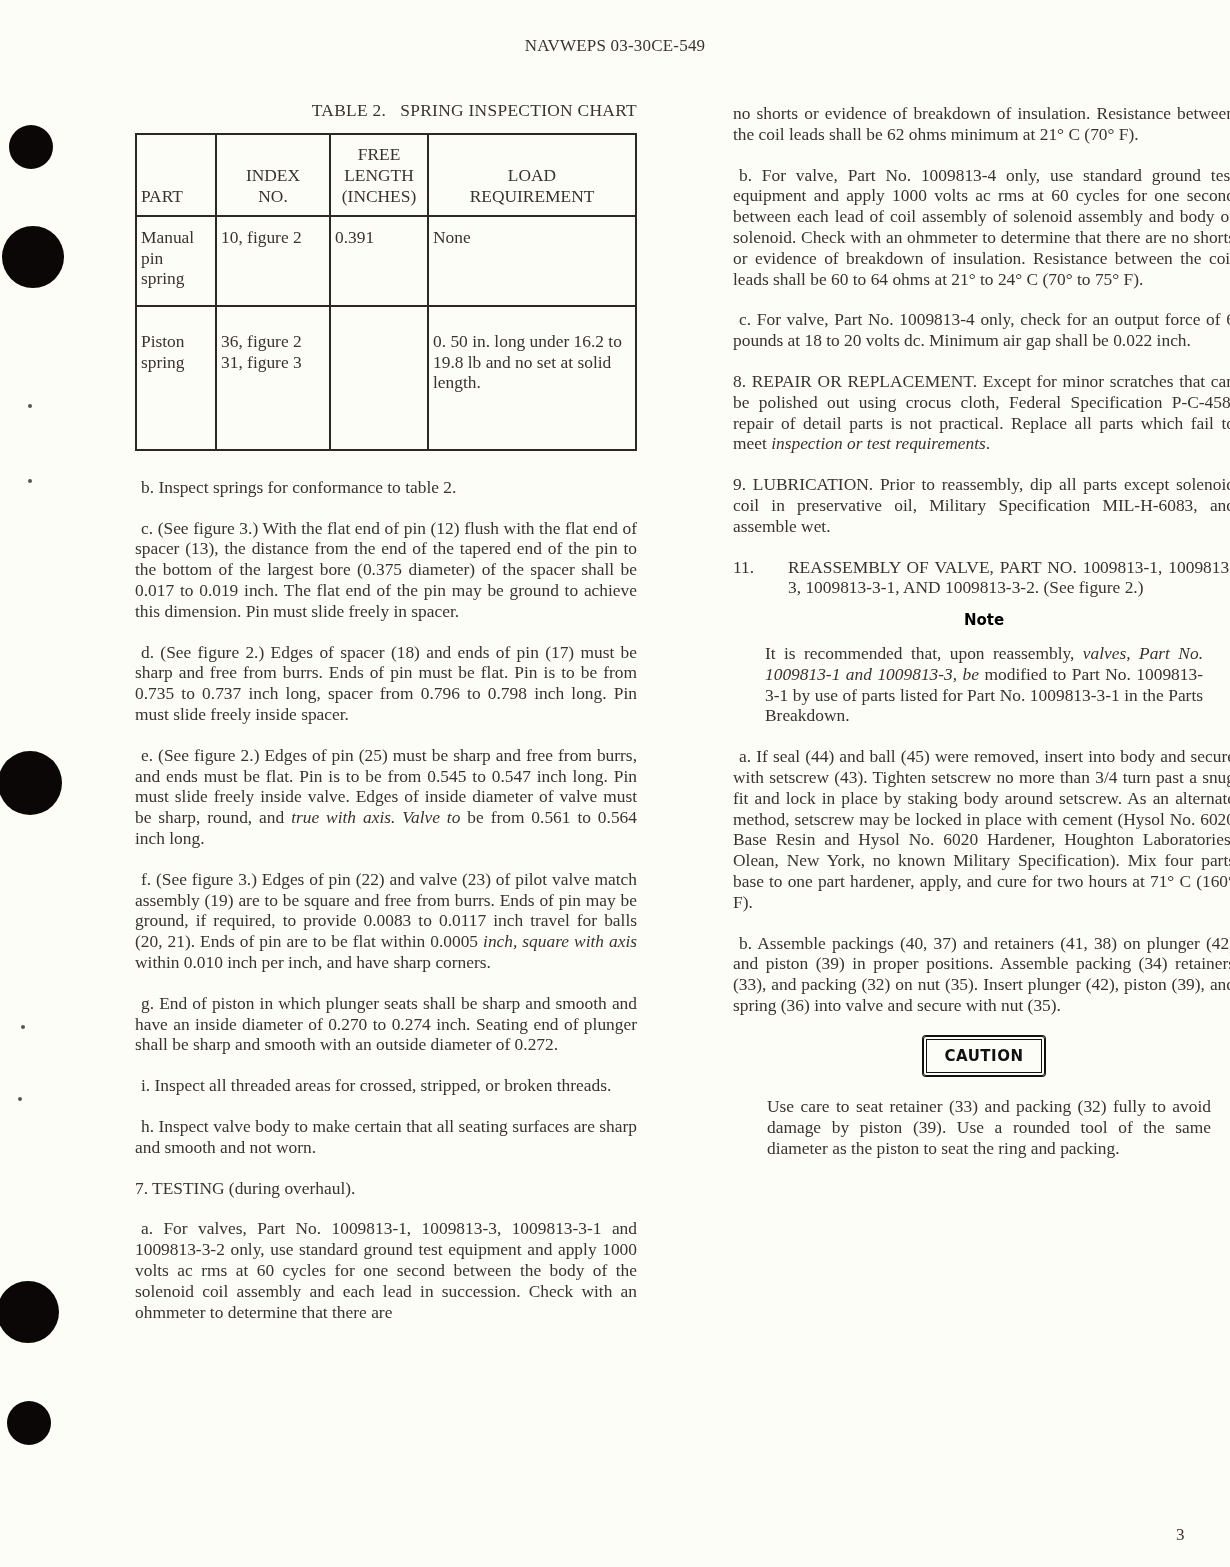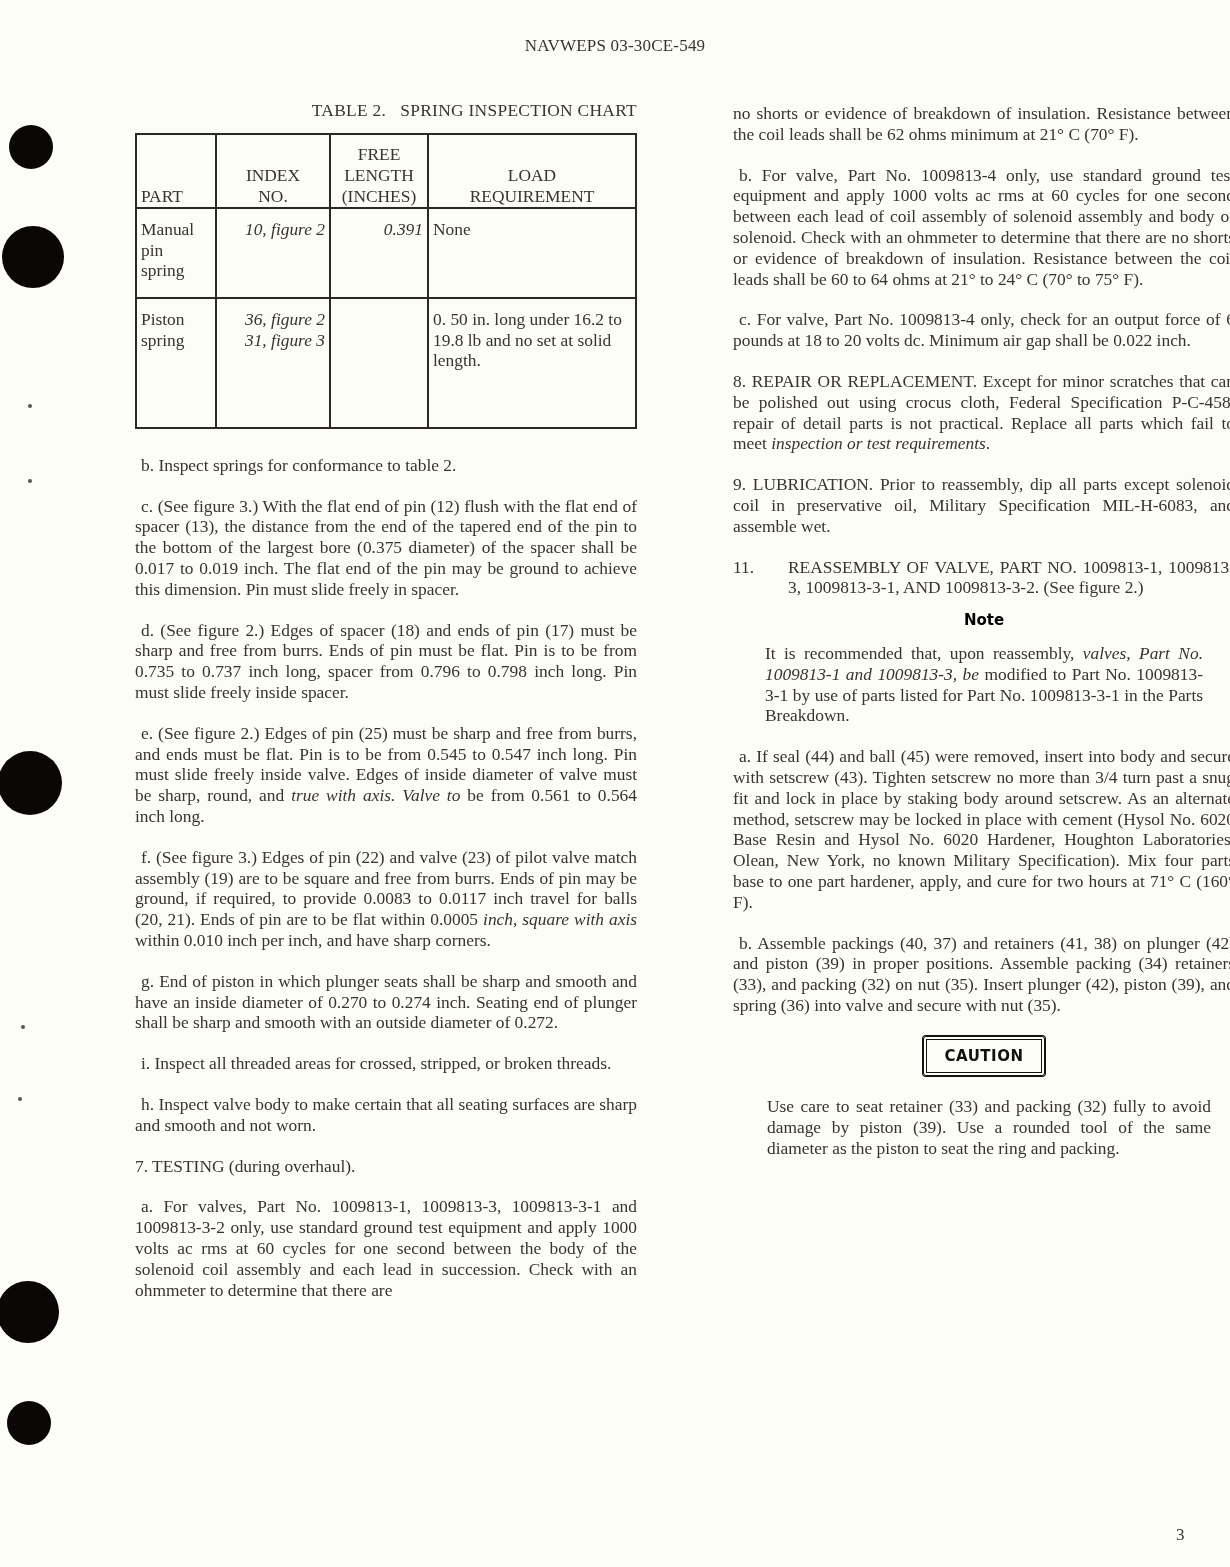--- a/index.html
+++ b/index.html
@@ -19,26 +19,26 @@
   .col { position: absolute; font-size: 17.4px; line-height: 20.8px; }
   .col-left { left: 135px; top: 100px; width: 502px; }
   .col-right { left: 733px; top: 103px; width: 502px; }
   .table-title { text-align: right; margin: 0 0 12px 0; font-size: 17.4px; letter-spacing: 0.3px; }
   table.spring {
     border-collapse: collapse; width: 502px; font-size: 17.4px; line-height: 20.8px;
   }
   table.spring th, table.spring td {
     border: 2px solid #2d2825; vertical-align: top; padding: 2px 4px;
   }
-  table.spring th { font-weight: normal; vertical-align: bottom; text-align: center; padding-bottom: 0; height: 70px; }
+  table.spring th { font-weight: normal; vertical-align: bottom; text-align: center; padding-bottom: 8px; height: 70px; }
   table.spring th.part { text-align: left; }
   table.spring tr.r1 td { height: 76px; }
-  table.spring tr.r2 td { height: 116px; padding-top: 10px; }
+  table.spring tr.r2 td { height: 116px; padding-top: 24px; }
   table.spring tr.r1 td { padding-top: 10px; }
-  td.c-index, td.c-free { text-align: right; font-style: italic; }
+  td.c-index, td.c-free { text-align: left; }
   td.c-load { text-align: left; }
   .c-part { width: 70px; } .c-idx { width: 104px; } .c-fl { width: 88px; }
   p.para { margin: 0 0 20px 0; text-align: justify; text-align-last: left; }
   p.para .lead { padding-left: 6px; }
   .heading-para { margin: 0 0 20px 0; }
   .hang { display: flex; gap: 13px; }
   .hang .num { width: 42px; flex: none; }
   .hang .txt { flex: 1; text-align: justify; text-align-last: left; }
   .note-label {
     text-align: center; font-family: "DejaVu Sans", sans-serif; font-weight: bold;

